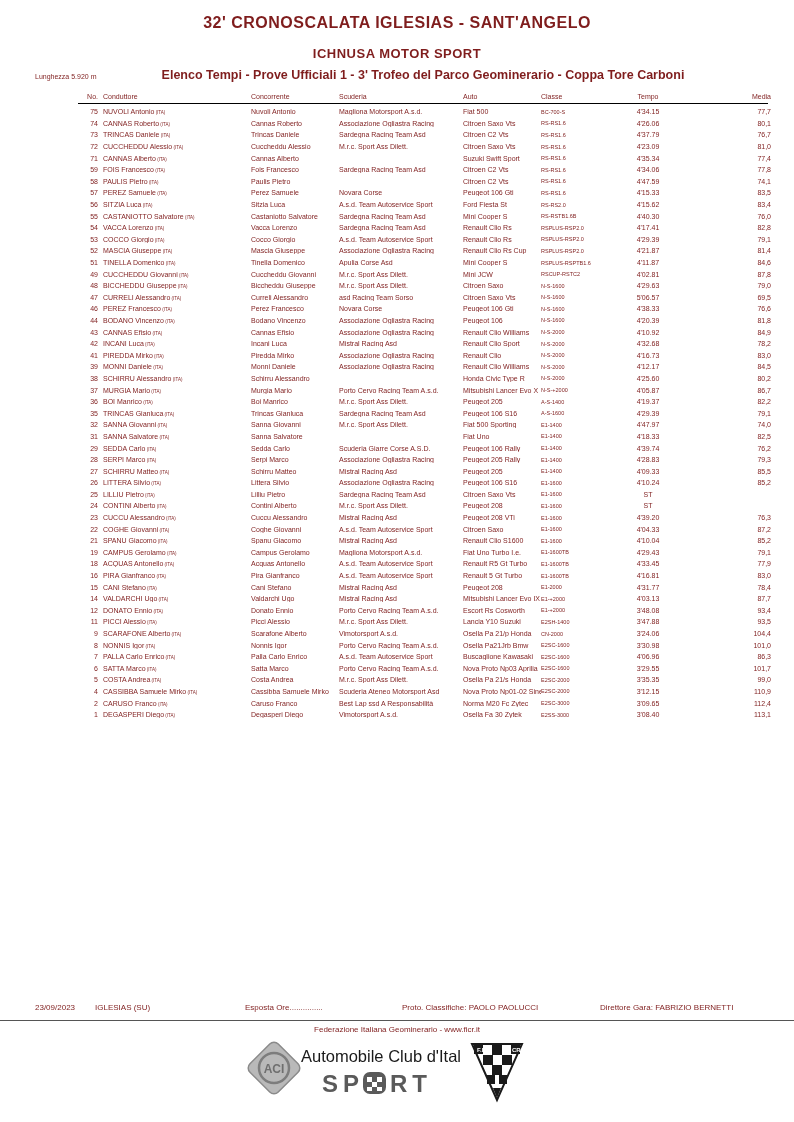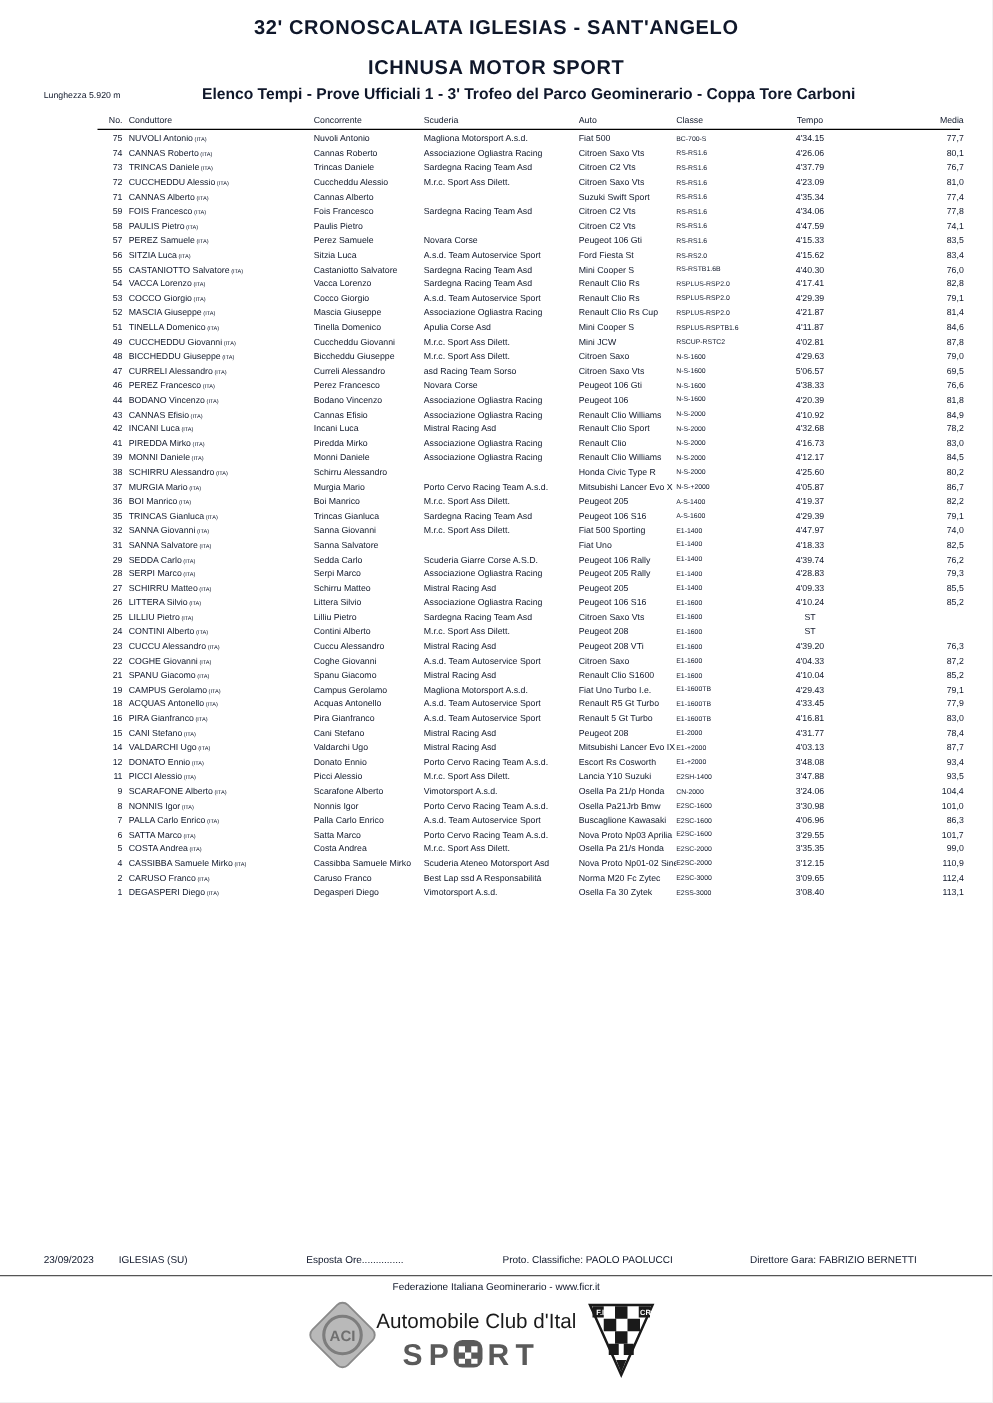--- a/index.html
+++ b/index.html
@@ -1,21 +1,21 @@
 <!DOCTYPE html>
 <html><head>
 <meta charset="utf-8">
 <style>
   html,body{margin:0;padding:0;background:#e8e8e8;}
   .page{position:relative;width:794px;height:1122px;background:#ffffff;margin:0 auto;
-        font-family:"Liberation Sans",sans-serif;color:#0f172a;overflow:hidden;}
+        font-family:"Liberation Sans",sans-serif;color:#7f1d1d;overflow:hidden;}
   .title{position:absolute;top:14px;left:0;width:794px;text-align:center;
          font-size:16px;font-weight:bold;letter-spacing:.5px;}
   .org{position:absolute;top:46px;left:0;width:794px;text-align:center;
-       font-size:16px;font-weight:bold;letter-spacing:.5px;}
+       font-size:13px;font-weight:bold;letter-spacing:.5px;}
   .subrow{position:absolute;top:68px;left:0;width:794px;}
   .length{position:absolute;left:35px;top:5px;font-size:7px;}
   .subtitle{position:absolute;left:88px;top:0;width:670px;text-align:center;
             font-size:12.5px;font-weight:bold;}
   .results{position:absolute;top:93px;left:78px;width:690px;}
   .thead{display:flex;font-size:7px;padding-bottom:3px;border-bottom:1px solid #000;margin-bottom:2px;}
   .trow{display:flex;height:11.6px;align-items:center;font-size:7px;white-space:nowrap;}
   .c-no{width:20px;text-align:right;padding-right:5px;flex:none;}
   .c-driver{width:148px;flex:none;overflow:hidden;}
   .c-entrant{width:88px;flex:none;overflow:hidden;}

